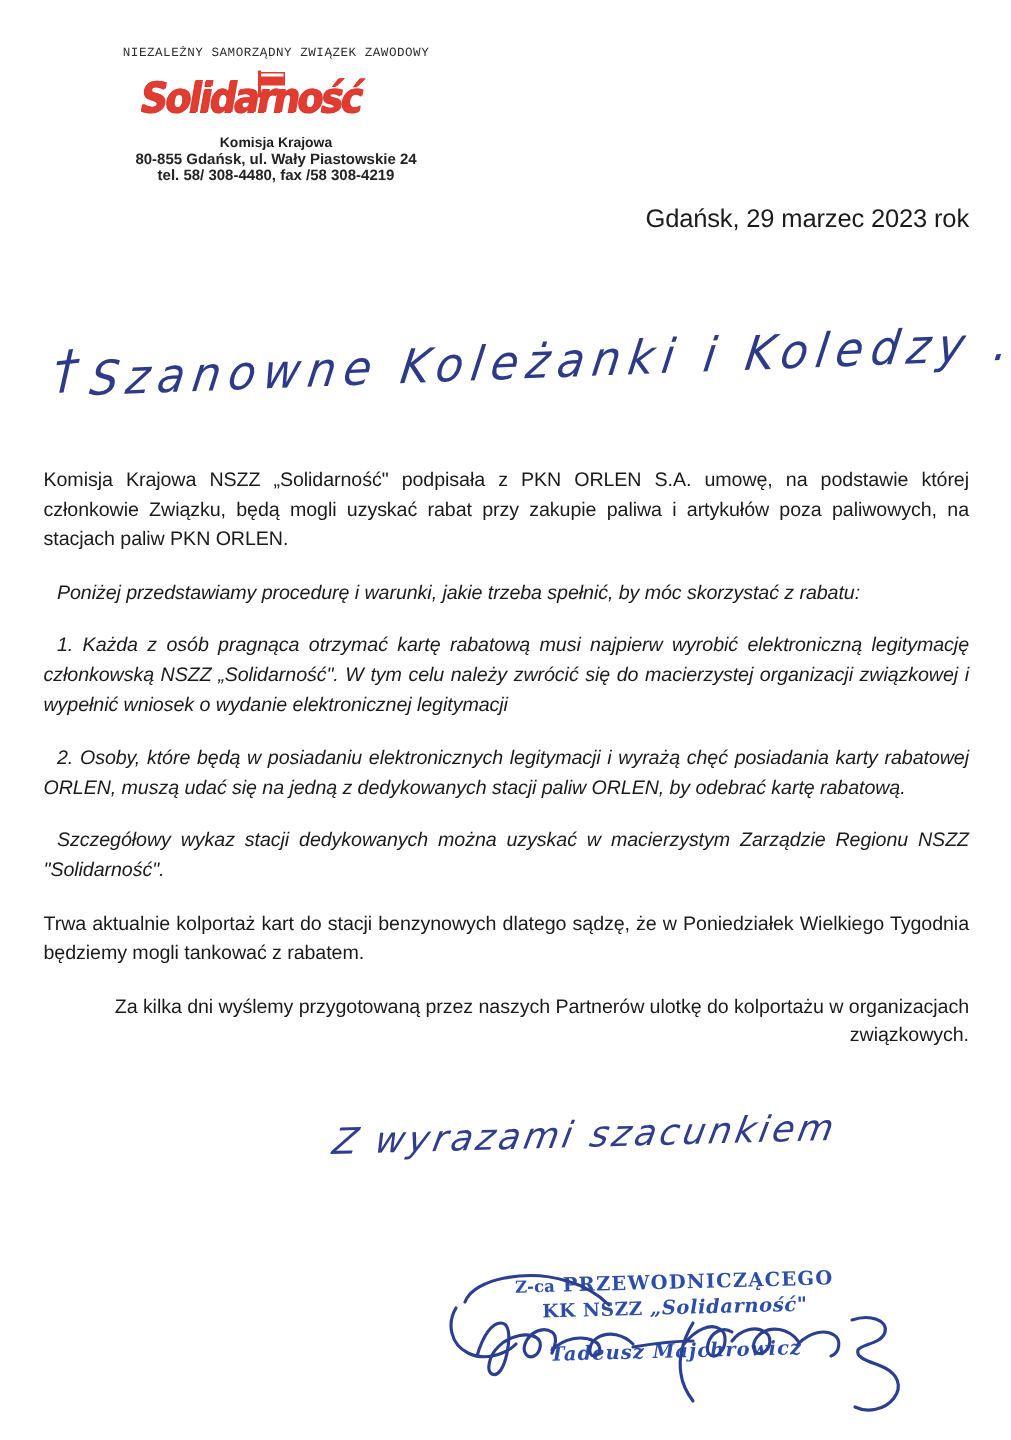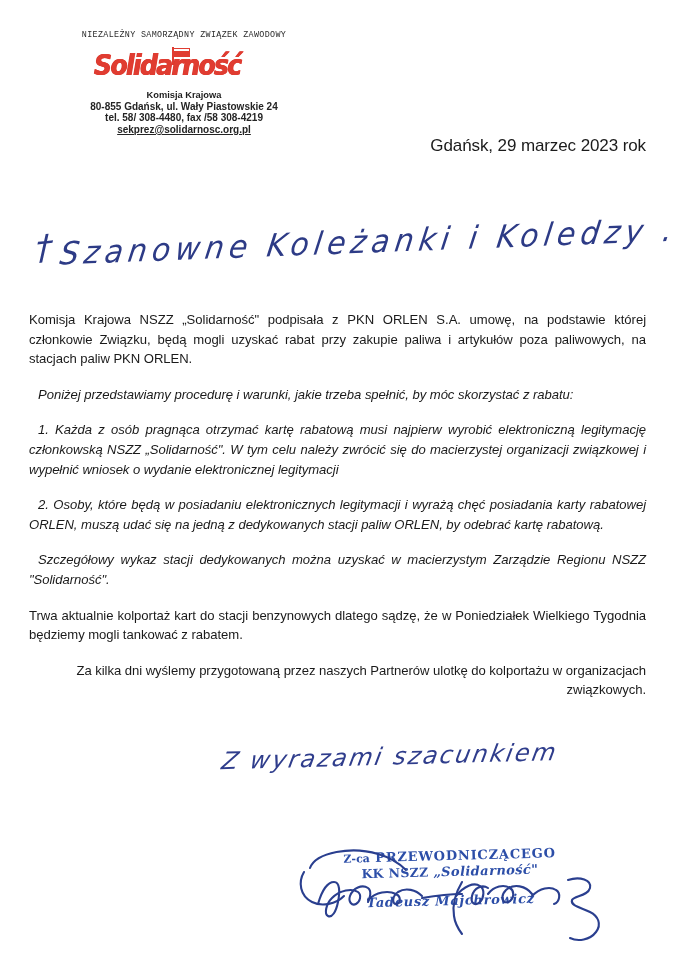--- a/index.html
+++ b/index.html
@@ -249,21 +249,20 @@
     <div class="flag-white"></div>
     <div class="flag-red"></div>
     <div class="flag-pole"></div>
     <div class="logo-word">Solidarność</div>
   </div>
 
   <div class="addr">
     <div class="bold">Komisja Krajowa</div>
     <div class="line">80-855 Gdańsk, ul. Wały Piastowskie 24</div>
     <div class="line">tel. 58/ 308-4480, fax /58 308-4219</div>
-    <div class="line mail">sekprez@solidarnosc.org.pl</div>
   </div>
 </div>
 
 <div class="date-line">Gdańsk, 29 marzec 2023 rok</div>
 
 <div class="greeting">
   <div class="hand greeting-cross">†</div>
   <div class="hand greeting-text">Szanowne Koleżanki i Koledzy .</div>
 </div>
 

